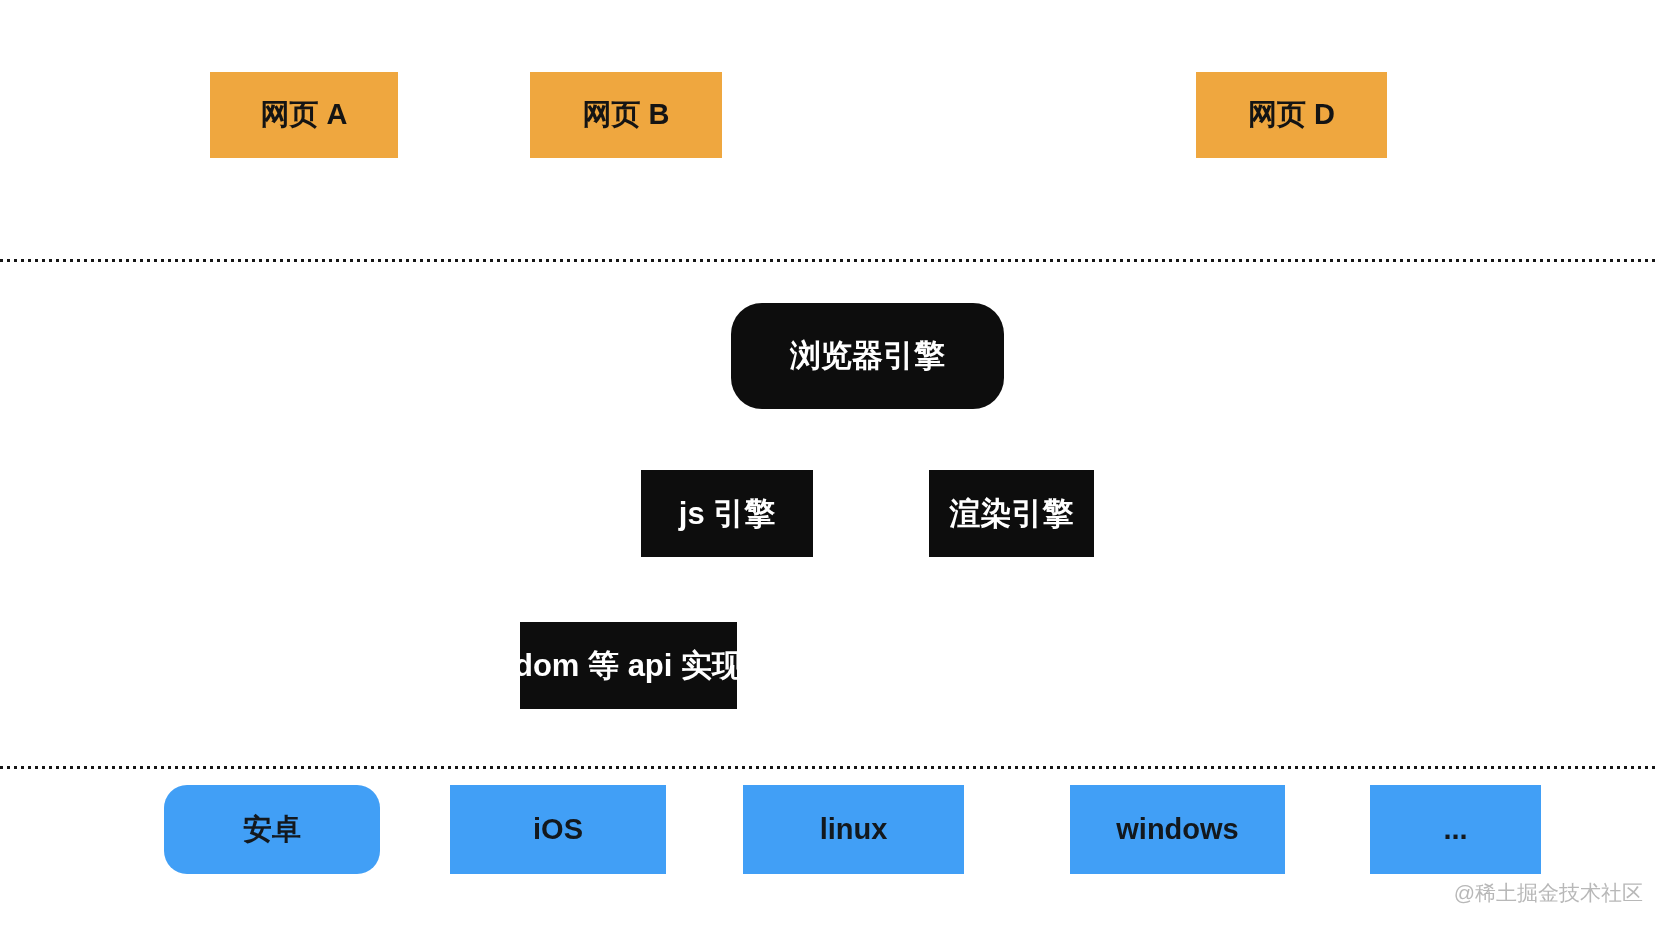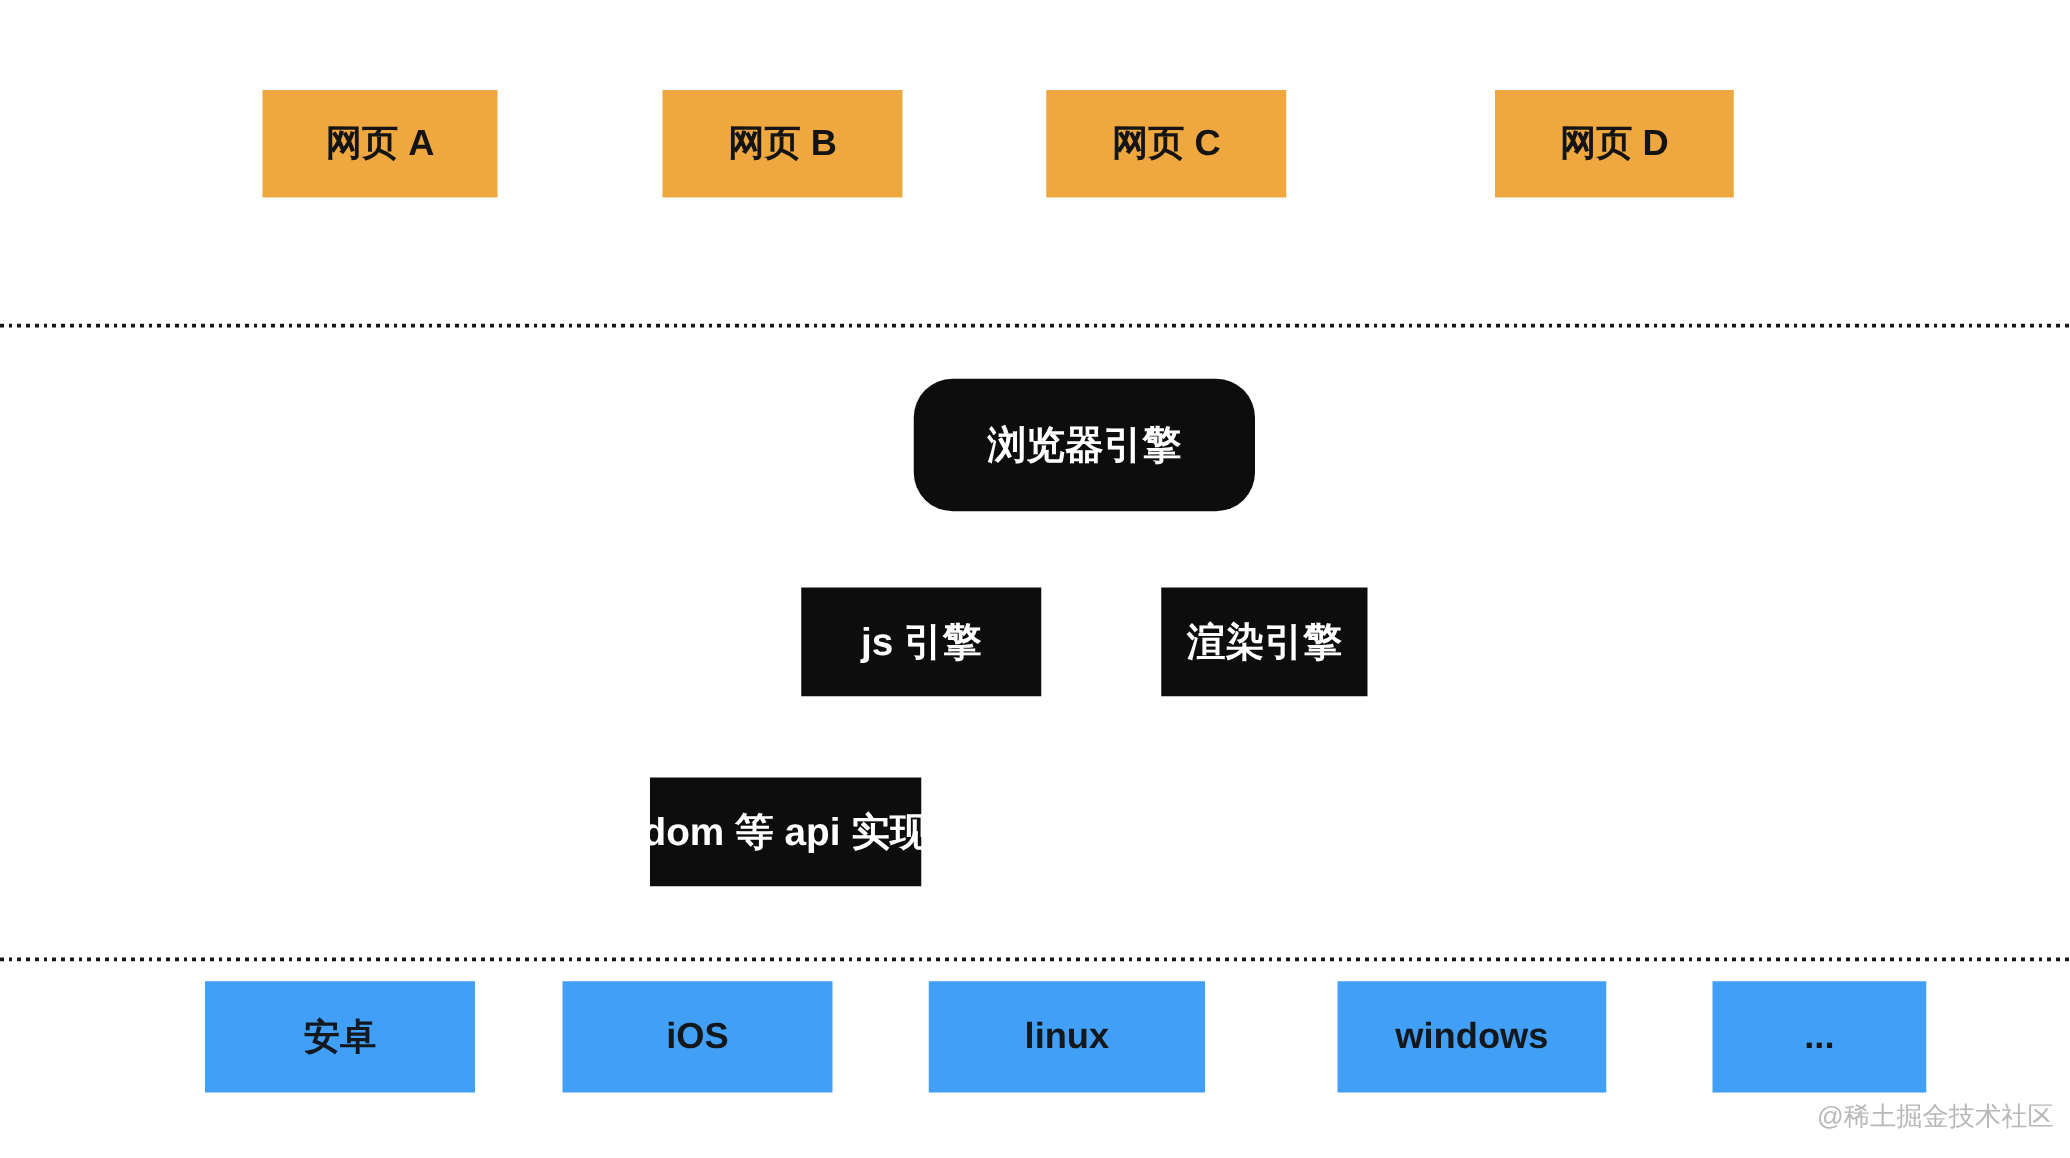--- a/index.html
+++ b/index.html
@@ -48,34 +48,34 @@
   .dotted-top    { top: 259px; }
   .dotted-bottom { top: 766px; }
 
   
   .engine-box {
     background: #0d0d0d;
     color: #ffffff;
     font-size: 31px;
   }
   .browser-engine { left: 731px; top: 303px; width: 273px; height: 106px; border-radius: 31px; }
-  .js-engine      { left: 641px; top: 470px; width: 192px; height: 87px; }
+  .js-engine      { left: 641px; top: 470px; width: 172px; height: 87px; }
   .render-engine  { left: 929px; top: 470px; width: 165px; height: 87px; }
   .dom-api        { left: 520px; top: 622px; width: 217px; height: 87px; }
   .render-impl    { left: 938px; top: 622px; width: 212px; height: 87px; }
 
   
   .os-box {
     background: #419ff6;
     color: #13181d;
     font-size: 29px;
     height: 89px;
     top: 785px;
   }
-  .os-android { left: 164px;  width: 216px; }
+  .os-android { left: 164px;  width: 216px; border-radius: 23px; }
   .os-ios     { left: 450px;  width: 216px; }
   .os-linux   { left: 743px;  width: 221px; }
   .os-windows { left: 1070px; width: 215px; }
   .os-more    { left: 1370px; width: 171px; }
 
   .watermark {
     position: absolute;
     top: 879px;
     right: 13px;
     color: #b8b8b8;
@@ -84,21 +84,20 @@
     white-space: nowrap;
   }
 </style>
 </head>
 <body>
 
 <div class="canvas">
 
   <div class="box web-box web-a">网页 A</div>
   <div class="box web-box web-b">网页 B</div>
-  <div class="box web-box web-c">网页 C</div>
   <div class="box web-box web-d">网页 D</div>
 
   <div class="dotted dotted-top"></div>
   <div class="dotted dotted-bottom"></div>
 
   <div class="box engine-box browser-engine">浏览器引擎</div>
   <div class="box engine-box js-engine">js 引擎</div>
   <div class="box engine-box render-engine">渲染引擎</div>
   <div class="box engine-box dom-api">dom 等 api 实现</div>
 

